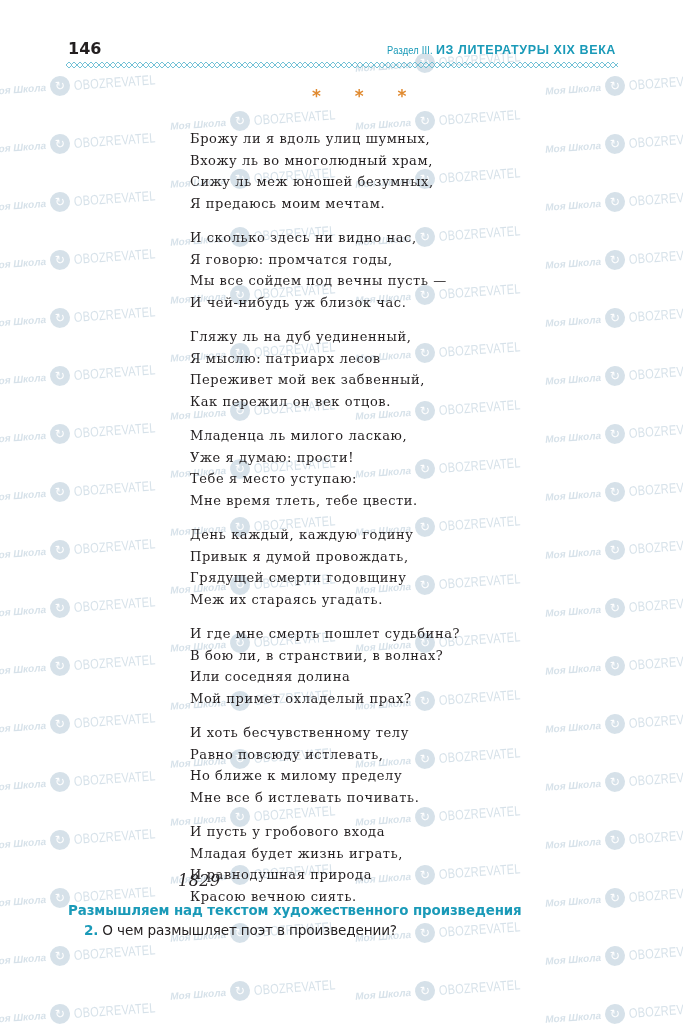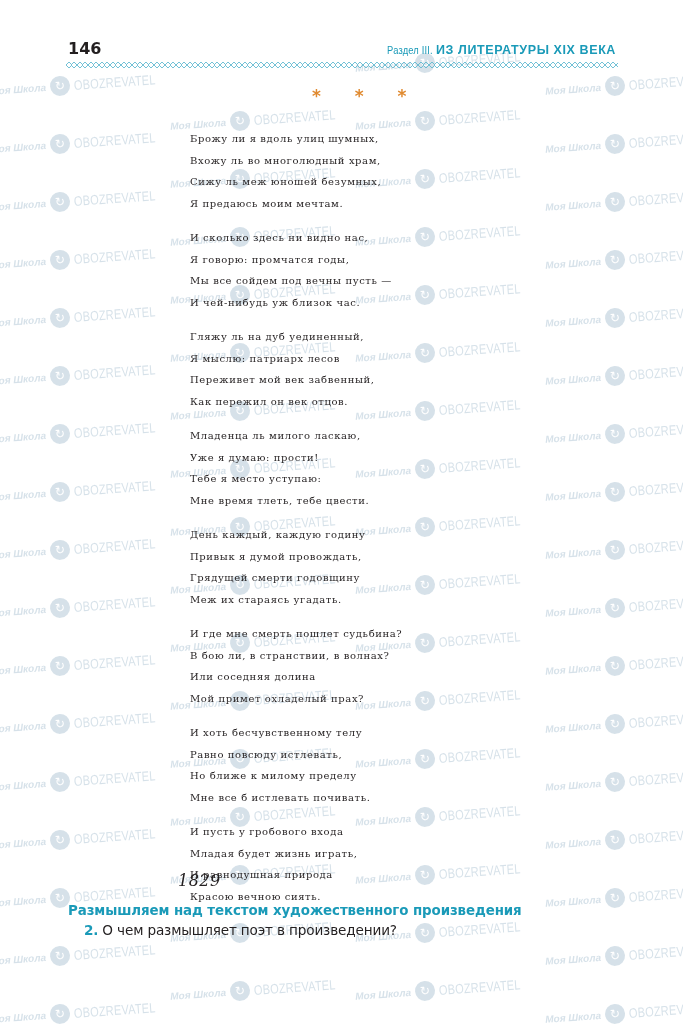--- a/index.html
+++ b/index.html
@@ -33,21 +33,21 @@
       radial-gradient(circle at 3px 5px, transparent 1.6px, #5bb7cf 1.7px, #5bb7cf 2.6px, transparent 2.7px),
       radial-gradient(circle at 8px 5px, transparent 1.6px, #5bb7cf 1.7px, #5bb7cf 2.6px, transparent 2.7px);
     background-size: 11px 10px; background-repeat: repeat-x; opacity: 0.85;
   }
   .asterisks {
     position: absolute; left: 312px; top: 86px; font-family: "DejaVu Sans", sans-serif;
     font-size: 17px; font-weight: bold; color: #e08a30; letter-spacing: 14px;
   }
   .poem { position: absolute; left: 190px; top: 128px; }
   .stanza { margin-bottom: 13px; }
-  .line { font-size: 10px; line-height: 21.5px; letter-spacing: 0.6px; white-space: nowrap; }
+  .line { font-size: 13px; line-height: 21.5px; letter-spacing: 0.6px; white-space: nowrap; }
   .date { position: absolute; left: 178px; top: 871px; font-style: italic; font-size: 16px; letter-spacing: 0.5px; }
   .questions { position: absolute; left: 68px; top: 901px; font-family: "DejaVu Sans", sans-serif; }
   .q-heading { font-weight: bold; font-size: 13.4px; color: #1a9ab8; letter-spacing: -0.1px; line-height: 19px; }
   .q-item { font-size: 13.6px; line-height: 21px; padding-left: 16px; letter-spacing: -0.15px; color: #231f20; white-space: nowrap; }
   .q-num { color: #1a9ab8; font-weight: bold; margin-right: 4px; }
 </style>
 </head>
 <body>
 
 <div class="watermarks" id="wm-layer">

